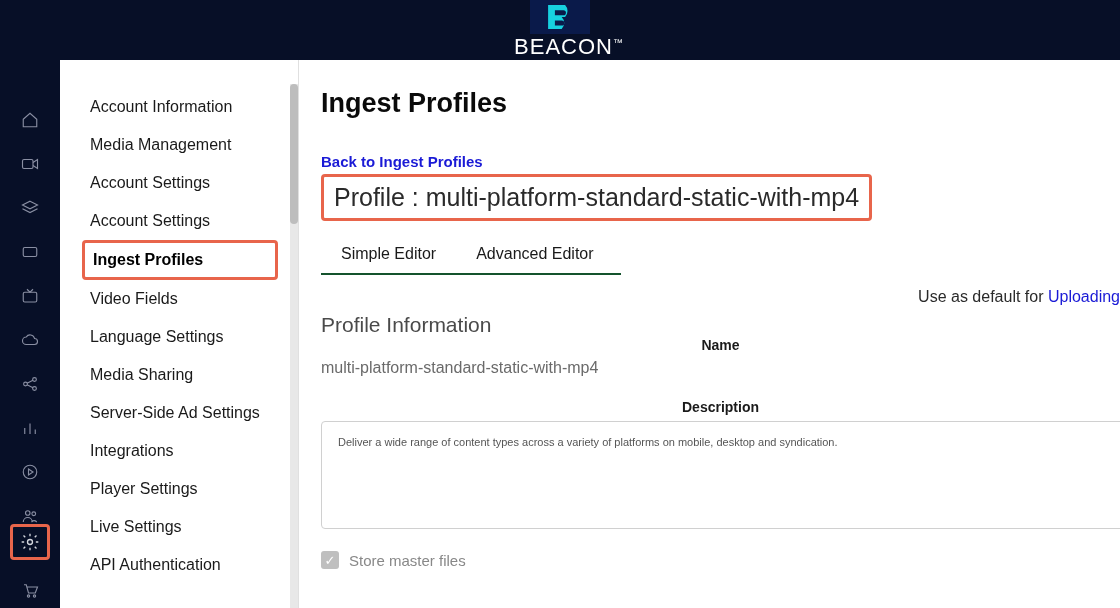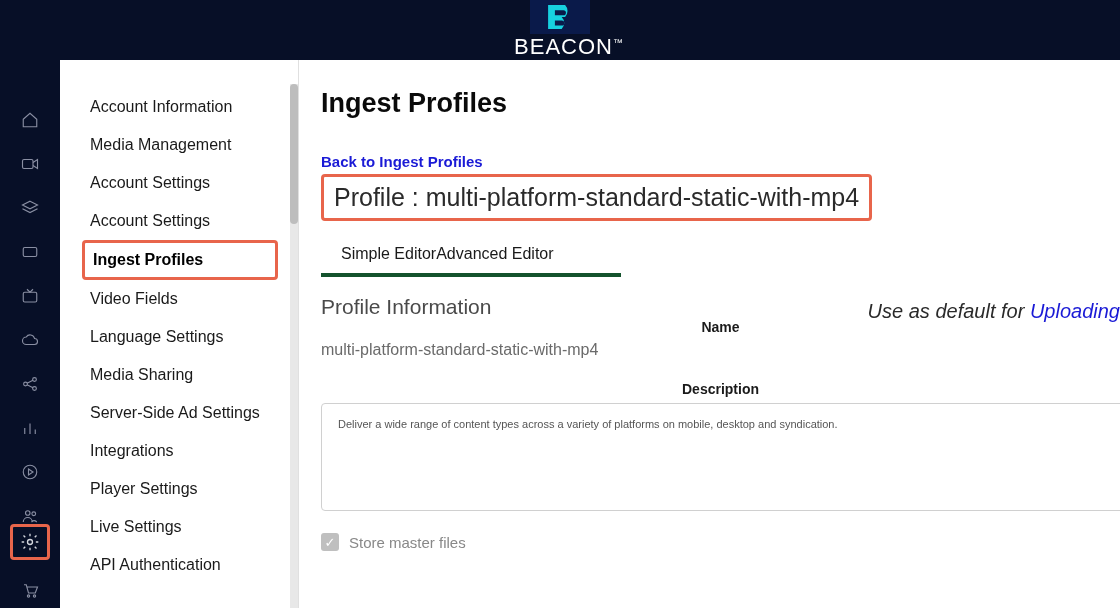--- a/index.html
+++ b/index.html
@@ -26,24 +26,24 @@
   .sidebar-scroll-thumb { width: 8px; height: 140px; background: #bdbdbd; border-radius: 4px; }
   .sidebar-item { padding: 10px 24px 10px 30px; font-size: 16px; color: #1a1a1a; cursor: pointer; }
   .sidebar-highlight { border: 3px solid #e8654b; border-radius: 4px; margin: 0 20px 0 22px; padding: 8px 8px; font-weight: 700; font-size: 16px; }
   
   .content { flex: 1; background: #f0f1f3; padding: 0; overflow: hidden; position: relative; }
   .content-inner { background: #fff; margin: 0; height: 100%; padding: 28px 0 0 22px; }
   .page-title { font-size: 27px; font-weight: 800; color: #0a0a0a; margin-bottom: 34px; }
   .back-link { color: #1a1ad6; font-size: 15px; font-weight: 700; cursor: pointer; display: block; margin-bottom: 4px; margin-top: 20px; }
   .profile-box { border: 3px solid #e8654b; border-radius: 4px; padding: 6px 10px; display: inline-block; margin-bottom: 18px; }
   .profile-text { font-size: 25px; color: #2a2a2a; }
-  .default-row { position: absolute; right: 0; top: 240px; font-size: 20px; color: #2a2a2a; font-style: italic; }
+  .default-row { position: absolute; right: 0; top: 228px; font-size: 16px; color: #2a2a2a; }
   .default-link { color: #1a1ad6; }
   
-  .tabs { display: flex; border-bottom: 4px solid #14532d; width: 300px; margin-bottom: 18px; padding-left: 20px; }
+  .tabs { display: flex; gap: 40px; border-bottom: 2px solid #14532d; width: 300px; margin-bottom: 38px; padding-left: 20px; }
   .tab { font-size: 16px; color: #1a1a1a; padding: 6px 0 10px 0; cursor: pointer; }
   
   .section-title { font-size: 21px; font-weight: 400; color: #4a4a4a; }
   .field-label { font-size: 14px; font-weight: 700; color: #1a1a1a; margin-bottom: 6px; text-align: center; }
   .field-value { font-size: 16px; color: #6a6a6a; margin-bottom: 22px; }
   .textarea { width: 840px; height: 108px; border: 1px solid #d0d0d0; border-radius: 4px; padding: 14px 16px; font-size: 11px; color: #555; font-family: inherit; resize: none; }
   .checkbox-row { display: flex; align-items: center; gap: 10px; margin-top: 18px; color: #888; font-size: 15px; }
   .checkbox { width: 18px; height: 18px; background: #bfbfbf; border-radius: 3px; display: flex; align-items: center; justify-content: center; color: #fff; font-size: 13px; }
 </style>
 </head>

